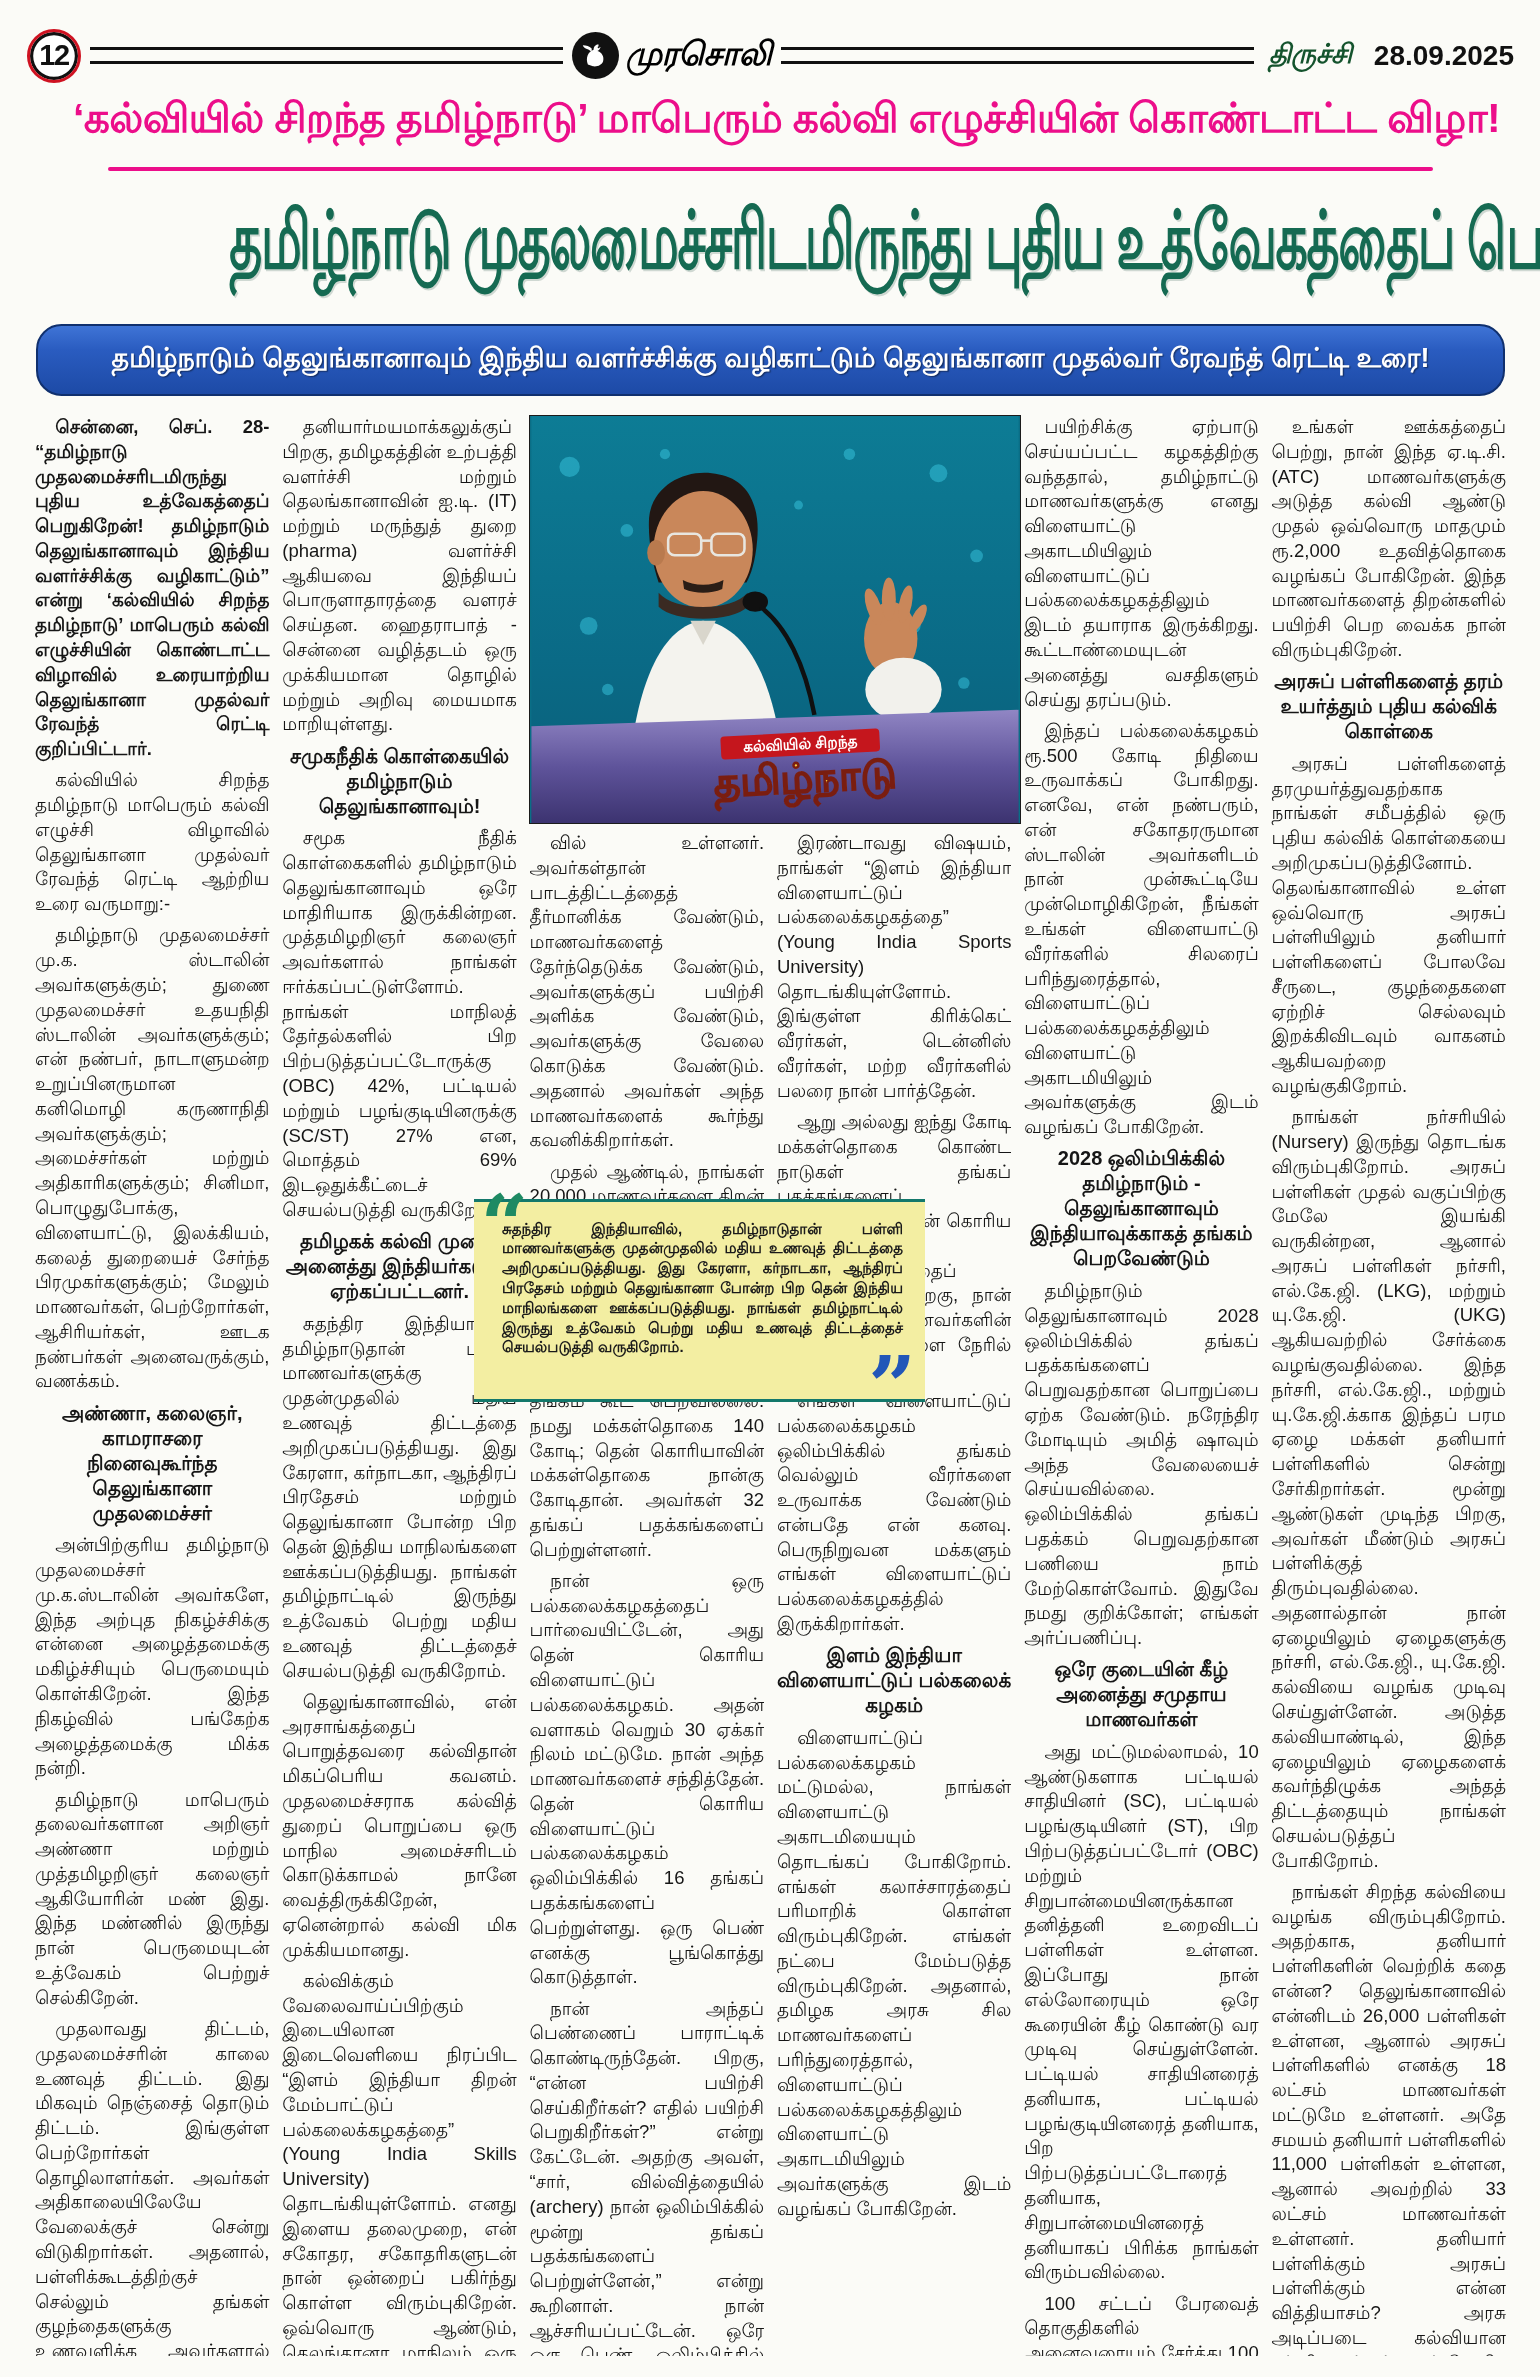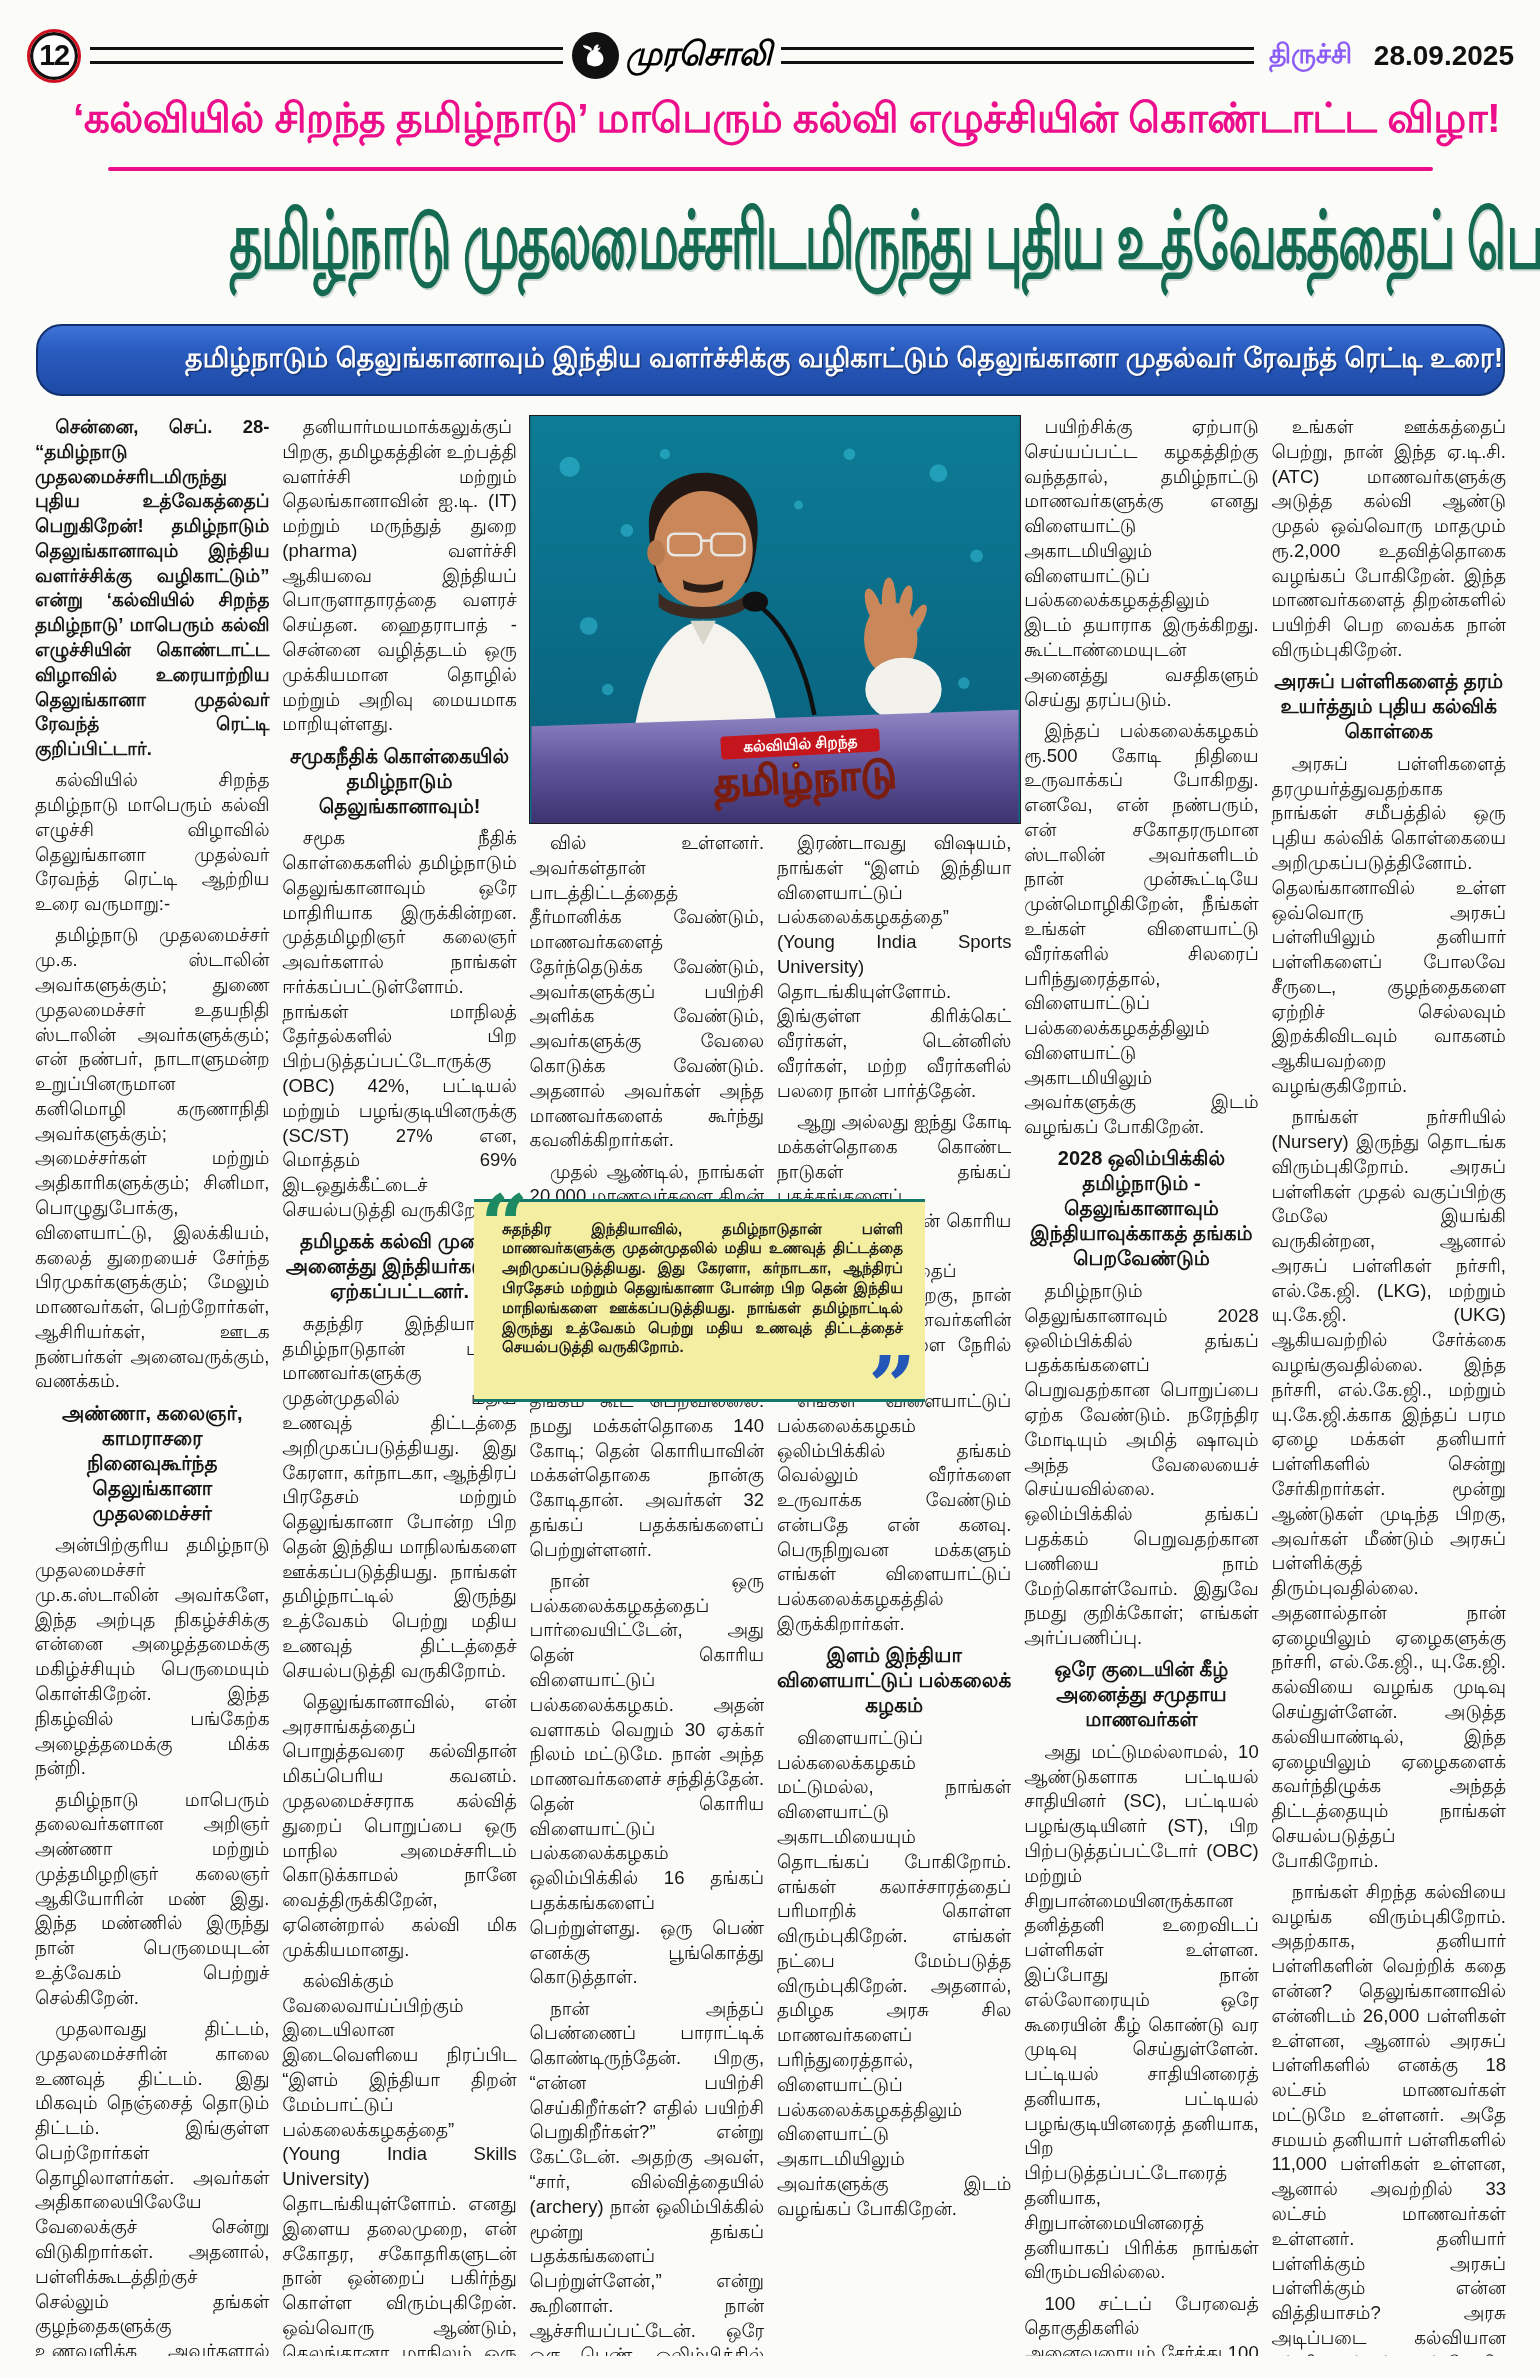--- a/index.html
+++ b/index.html
@@ -18,38 +18,38 @@
   .pageno{width:54px;height:54px;border-radius:50%;
     border:3.8px solid #cf1221;background:#fff;box-sizing:border-box;
     display:flex;align-items:center;justify-content:center;flex:0 0 auto;
     box-shadow:inset 0 0 0 3.2px #111;}
   .pageno span{font-size:29px;font-weight:bold;color:#111;letter-spacing:-1.3px;}
   .rule{flex:1 1 auto;height:11px;border-top:3.8px solid #111;border-bottom:3.8px solid #111;margin:0 9px;}
   .logo-group{display:flex;align-items:center;gap:6.4px;flex:0 0 auto;}
   .rooster{width:47px;height:47px;border-radius:50%;background:#111;
     display:flex;align-items:center;justify-content:center;}
   .masthead-title{font-size:33px;font-weight:bold;font-style:italic;color:#000000;letter-spacing:-0.6px;}
-  .edition{font-size:27px;font-weight:bold;color:#8b5cf6;margin:0 5.1px 0 6.4px;flex:0 0 auto;}
+  .edition{font-size:27px;font-weight:bold;font-style:italic;color:#14532d;margin:0 5.1px 0 6.4px;flex:0 0 auto;}
   .dateline{font-size:28px;font-weight:bold;color:#111;margin-left:16.6px;flex:0 0 auto;}
 
   
   .kicker-wrap{position:absolute;top:95px;left:16px;width:100%;text-align:center;}
   .kicker{display:inline-block;font-size:41px;font-weight:bold;color:#ec0e8a;
     white-space:nowrap;letter-spacing:-0.6px;}
   .kicker-rule{position:absolute;top:167px;left:7%;width:86%;height:3.8px;background:#ec0e8a;border-radius:1.9px;}
 
   .main-head-wrap{position:absolute;top:203px;left:0;width:100%;text-align:center;}
   .main-head{display:inline-block;font-size:66px;font-weight:900;color:#156a52;
     white-space:nowrap;letter-spacing:-1.9px;
     text-shadow:1.9px 1.9px 0 rgba(10,60,45,.18);}
 
   .strap{position:absolute;top:324px;left:36px;right:36px;height:72px;border-radius:25.5px;
     background:linear-gradient(#3f74d6 0%,#2a5cc0 35%,#1d4aa6 100%);
     border:2.6px solid #10306e;box-sizing:border-box;
-    display:flex;align-items:center;justify-content:flex-end;overflow:hidden;}
+    display:flex;align-items:center;justify-content:center;overflow:hidden;}
   .strap-text{display:inline-block;font-size:27px;font-weight:bold;color:#fff;white-space:nowrap;
     text-shadow:1.3px 1.3px 1.3px rgba(0,0,0,.45);}
 
   
   .cols{position:absolute;left:35px;top:415px;width:1471px;height:1941px;
     display:grid;grid-template-columns:repeat(6,1fr);column-gap:12.8px;z-index:1;}
   .col{overflow:hidden;height:100%;}
   .col p{margin:0 0 6.4px 0;font-size:18.5px;line-height:1.34;text-align:justify;text-indent:1.1em;}
   .col p.lead{font-weight:bold;text-indent:1.1em;}
   .col h4{margin:6.4px 0 7.7px 0;font-size:20px;line-height:1.25;text-align:center;font-weight:bold;text-indent:0;}

